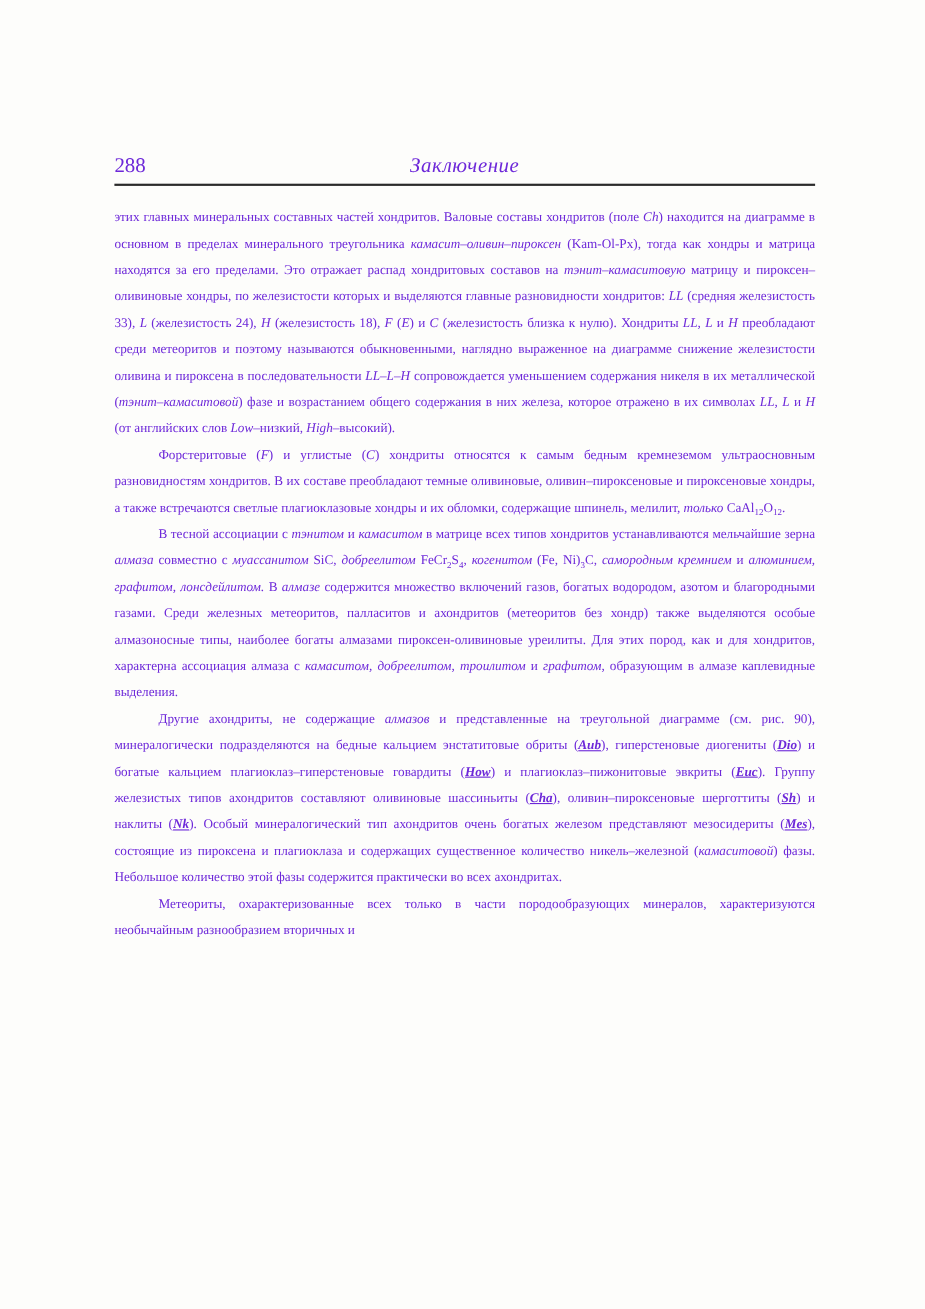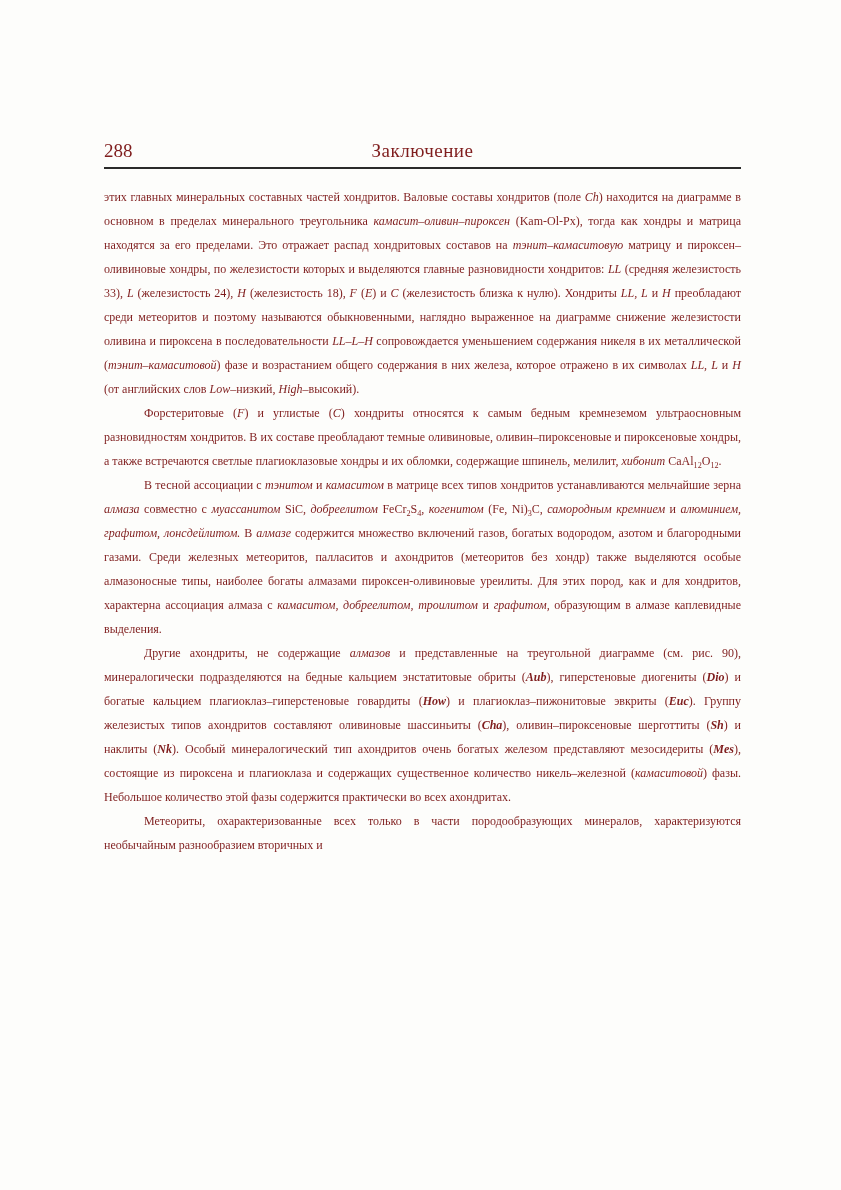--- a/index.html
+++ b/index.html
@@ -9,37 +9,38 @@
   }
   .page {
     position: relative;
     width: 841px;
     height: 1190px;
     margin: 0 auto;
     background: #fdfdfb;
     box-sizing: border-box;
     padding: 138px 100px 0 104px;
     font-family: "Liberation Serif", "DejaVu Serif", serif;
-    color: #7f1d1d;
+    color: #6d28d9;
     overflow: hidden;
   }
   .running-header {
     position: relative;
     height: 26px;
     font-size: 19px;
     line-height: 26px;
   }
   .page-num {
     position: absolute;
     left: 0;
     top: 0;
   }
   .running-title {
     display: block;
     text-align: center;
+    font-style: italic;
     letter-spacing: 0.5px;
   }
   .header-rule {
     height: 0;
     border-bottom: 2px solid #2a2a2a;
     margin-top: 3px;
   }
   .body-text {
     margin-top: 16px;
     font-size: 12px;
@@ -53,31 +54,32 @@
   .body-text p.para.indent {
     text-indent: 40px;
   }
   .body-text sub {
     font-size: 68%;
     line-height: 0;
     margin-top: 40px;
   }
   .body-text i.bi {
     font-weight: bold;
+    text-decoration: underline;
   }
 </style>
 </head>
 <body>
 
 <div class="page">
   <div class="running-header">
     <span class="page-num">288</span>
     <span class="running-title">Заключение</span>
   </div>
   <div class="header-rule"></div>
   <div class="body-text">
       <p class="para">этих главных минеральных составных частей хондритов. Валовые составы хондритов (поле <i>Ch</i>) находится на диаграмме в основном в пределах минерального треугольника <i>камасит–оливин–пироксен</i> (Kam-Ol-Px), тогда как хондры и матрица находятся за его пределами. Это отражает распад хондритовых составов на <i>тэнит–камаситовую</i> матрицу и пироксен–оливиновые хондры, по железистости которых и выделяются главные разновидности хондритов: <i>LL</i> (средняя железистость 33), <i>L</i> (железистость 24), <i>H</i> (железистость 18), <i>F</i> (<i>E</i>) и <i>C</i> (железистость близка к нулю). Хондриты <i>LL, L</i> и <i>H</i> преобладают среди метеоритов и поэтому называются обыкновенными, наглядно выраженное на диаграмме снижение железистости оливина и пироксена в последовательности <i>LL–L–H</i> сопровождается уменьшением содержания никеля в их металлической (<i>тэнит–камаситовой</i>) фазе и возрастанием общего содержания в них железа, которое отражено в их символах <i>LL, L</i> и <i>H</i> (от английских слов <i>Low</i>–низкий, <i>High</i>–высокий).</p>
-      <p class="para indent">Форстеритовые (<i>F</i>) и углистые (<i>C</i>) хондриты относятся к самым бедным кремнеземом ультраосновным разновидностям хондритов. В их составе преобладают темные оливиновые, оливин–пироксеновые и пироксеновые хондры, а также встречаются светлые плагиоклазовые хондры и их обломки, содержащие шпинель, мелилит, <i>хибонит</i> CaAl<sub>12</sub>O<sub>12</sub>.</p>
+      <p class="para indent">Форстеритовые (<i>F</i>) и углистые (<i>C</i>) хондриты относятся к самым бедным кремнеземом ультраосновным разновидностям хондритов. В их составе преобладают темные оливиновые, оливин–пироксеновые и пироксеновые хондры, а также встречаются светлые плагиоклазовые хондры и их обломки, содержащие шпинель, мелилит, <i>только</i> CaAl<sub>12</sub>O<sub>12</sub>.</p>
       <p class="para indent">В тесной ассоциации с <i>тэнитом</i> и <i>камаситом</i> в матрице всех типов хондритов устанавливаются мельчайшие зерна <i>алмаза</i> совместно с <i>муассанитом</i> SiC, <i>добреелитом</i> FeCr<sub>2</sub>S<sub>4</sub>, <i>когенитом</i> (Fe, Ni)<sub>3</sub>C, <i>самородным кремнием</i> и <i>алюминием, графитом, лонсдейлитом.</i> В <i>алмазе</i> содержится множество включений газов, богатых водородом, азотом и благородными газами. Среди железных метеоритов, палласитов и ахондритов (метеоритов без хондр) также выделяются особые алмазоносные типы, наиболее богаты алмазами пироксен-оливиновые уреилиты. Для этих пород, как и для хондритов, характерна ассоциация алмаза с <i>камаситом, добреелитом, троилитом</i> и <i>графитом,</i> образующим в алмазе каплевидные выделения.</p>
       <p class="para indent">Другие ахондриты, не содержащие <i>алмазов</i> и представленные на треугольной диаграмме (см. рис. 90), минералогически подразделяются на бедные кальцием энстатитовые обриты (<i class="bi">Aub</i>), гиперстеновые диогениты (<i class="bi">Dio</i>) и богатые кальцием плагиоклаз–гиперстеновые говардиты (<i class="bi">How</i>) и плагиоклаз–пижонитовые эвкриты (<i class="bi">Euc</i>). Группу железистых типов ахондритов составляют оливиновые шассиньиты (<i class="bi">Cha</i>), оливин–пироксеновые шерготтиты (<i class="bi">Sh</i>) и наклиты (<i class="bi">Nk</i>). Особый минералогический тип ахондритов очень богатых железом представляют мезосидериты (<i class="bi">Mes</i>), состоящие из пироксена и плагиоклаза и содержащих существенное количество никель–железной (<i>камаситовой</i>) фазы. Небольшое количество этой фазы содержится практически во всех ахондритах.</p>
       <p class="para indent">Метеориты, охарактеризованные всех только в части породообразующих минералов, характеризуются необычайным разнообразием вторичных и</p>
     </div>
 </div>
 
 </body></html>

